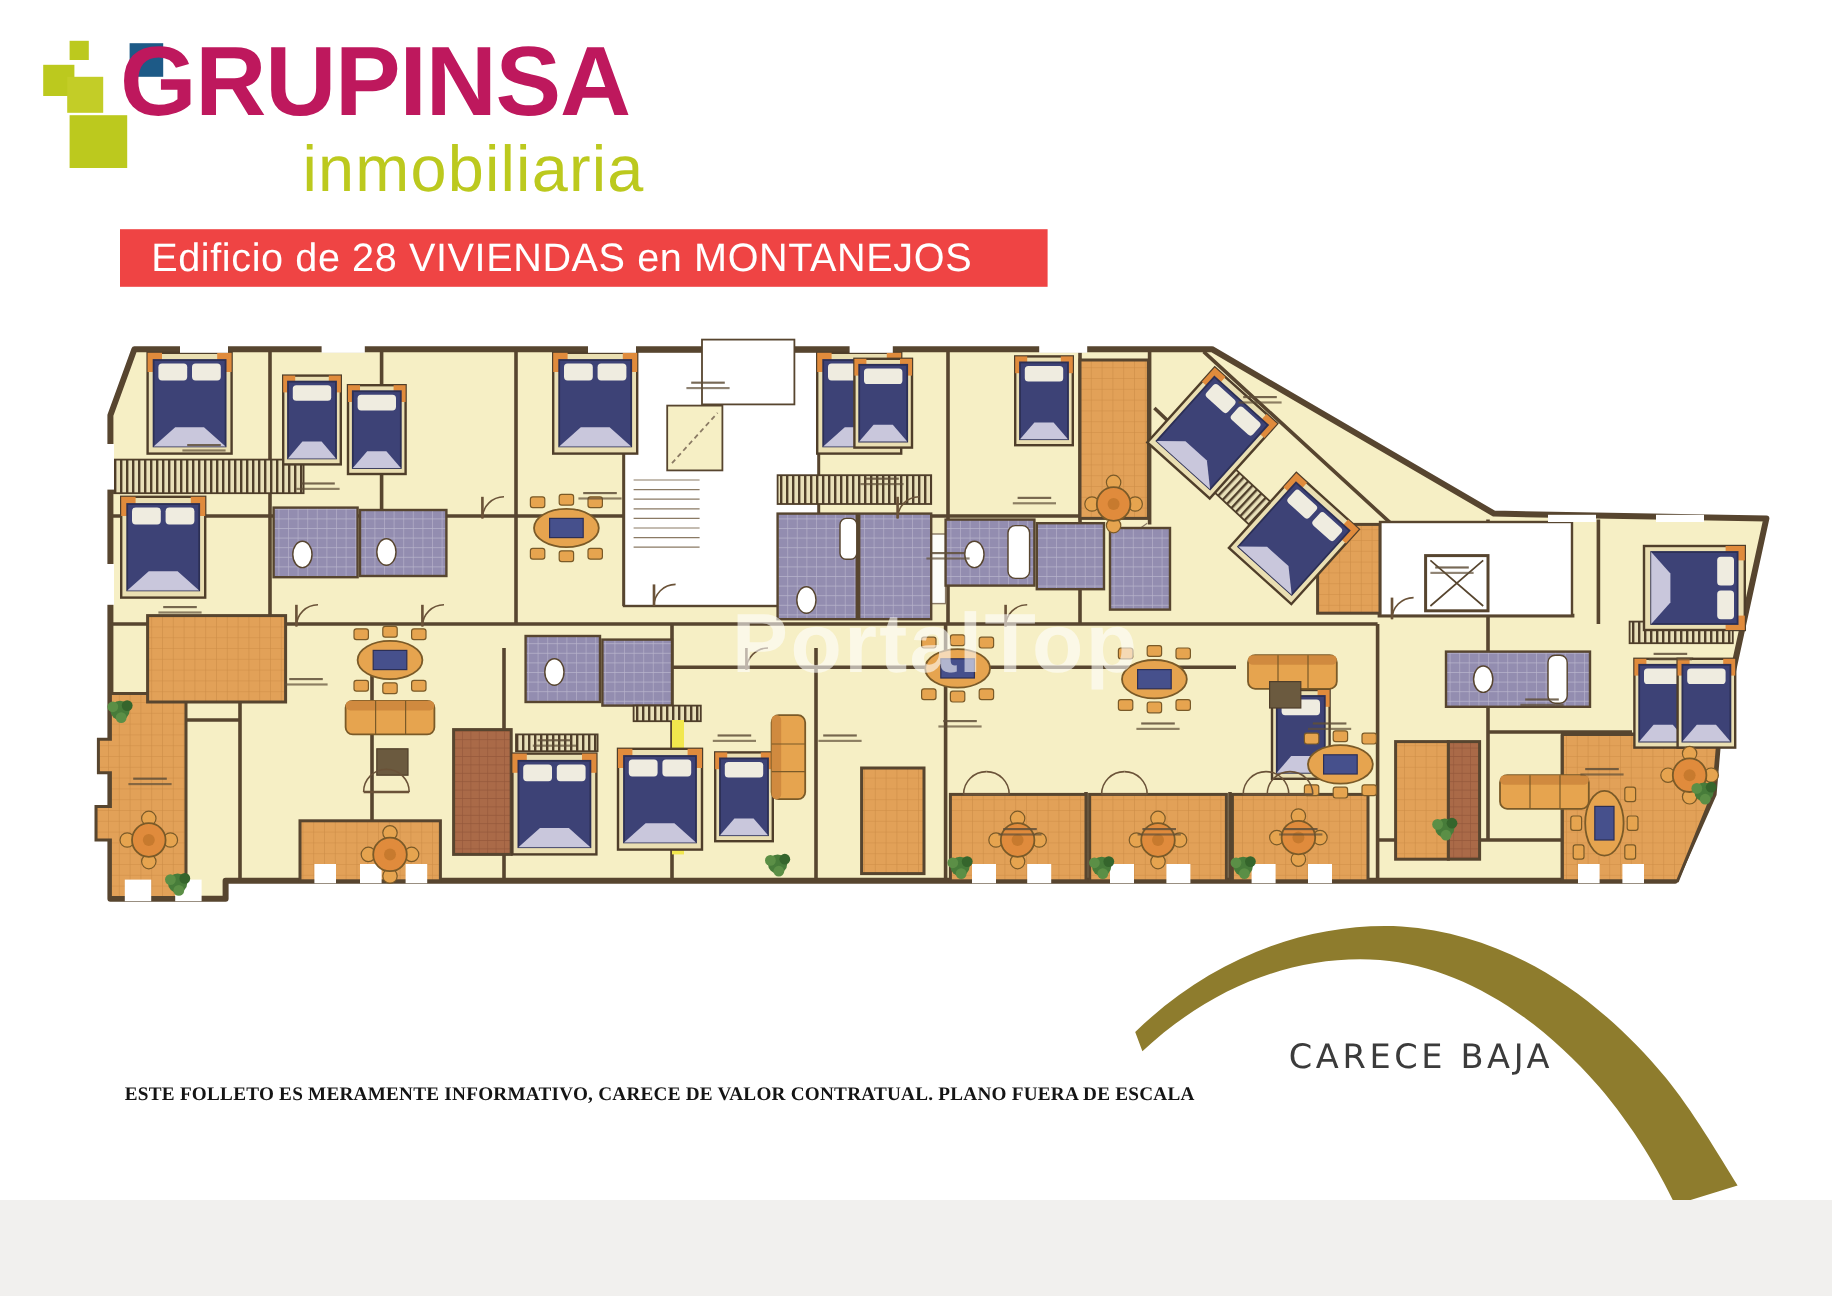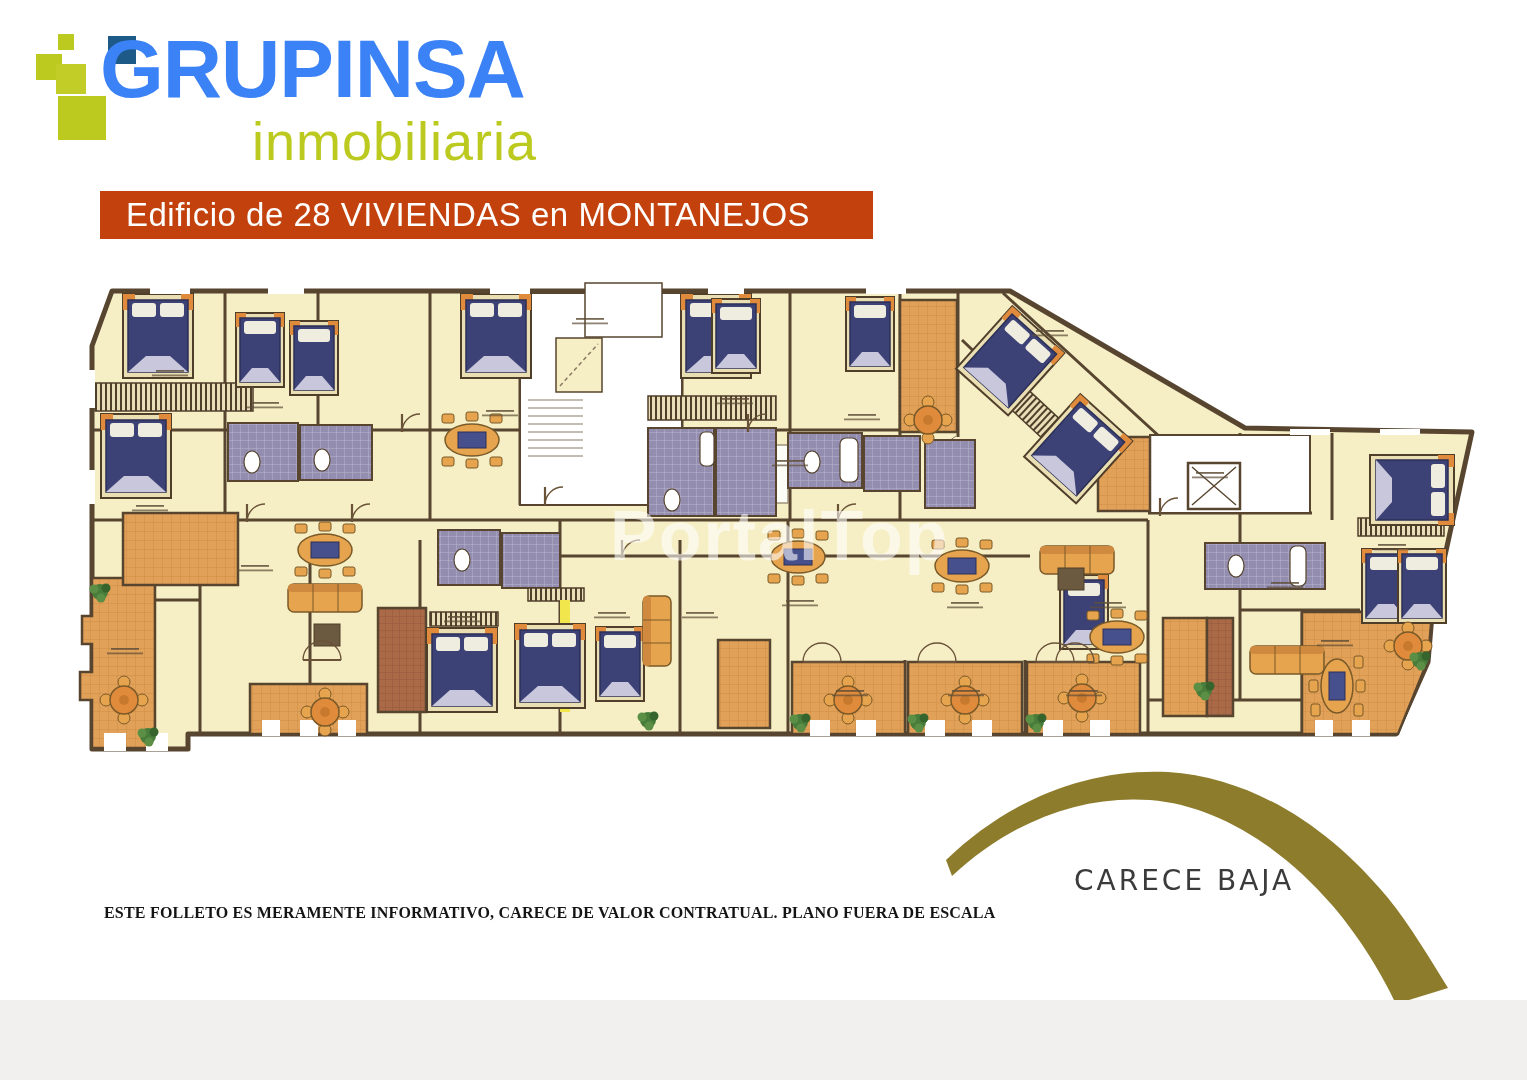--- a/index.html
+++ b/index.html
@@ -1,26 +1,26 @@
 <!DOCTYPE html>
 <html><head>
 <meta charset="utf-8">
 <style>
   html,body{margin:0;padding:0;background:#ffffff;}
   .page{position:relative;width:1527px;height:1080px;overflow:hidden;
         background:#ffffff;font-family:"Liberation Sans",sans-serif;}
   
   .logo-sq{position:absolute;}
   .wordmark{position:absolute;left:100px;top:22px;font-size:82px;font-weight:bold;
-            letter-spacing:-1px;color:#3b82f6;}
+            letter-spacing:-1px;color:#be185d;}
   .tagline{position:absolute;left:252px;top:110px;font-size:54px;font-weight:normal;
            color:#bcc91e;letter-spacing:1px;}
   
   .banner{position:absolute;left:100px;top:191px;width:773px;height:48px;
-          background:#c2410c;display:flex;align-items:center;}
+          background:#ef4444;display:flex;align-items:center;}
   .banner span{color:#ffffff;font-size:33px;font-weight:300;padding-left:26px;
                letter-spacing:.5px;white-space:nowrap;}
   
   .plansvg{position:absolute;left:0;top:0;}
   .watermark{position:absolute;left:610px;top:496px;font-size:70px;font-weight:bold;
              color:rgba(255,255,255,.58);letter-spacing:2px;pointer-events:none;}
   .caption{position:absolute;left:1074px;top:864px;font-size:28px;letter-spacing:3px;
            color:#3b3b3b;font-family:"DejaVu Sans",sans-serif;}
   .disclaimer{position:absolute;left:104px;top:904px;font-size:16px;font-weight:bold;
               font-family:"Liberation Serif",serif;color:#141414;letter-spacing:.2px;

